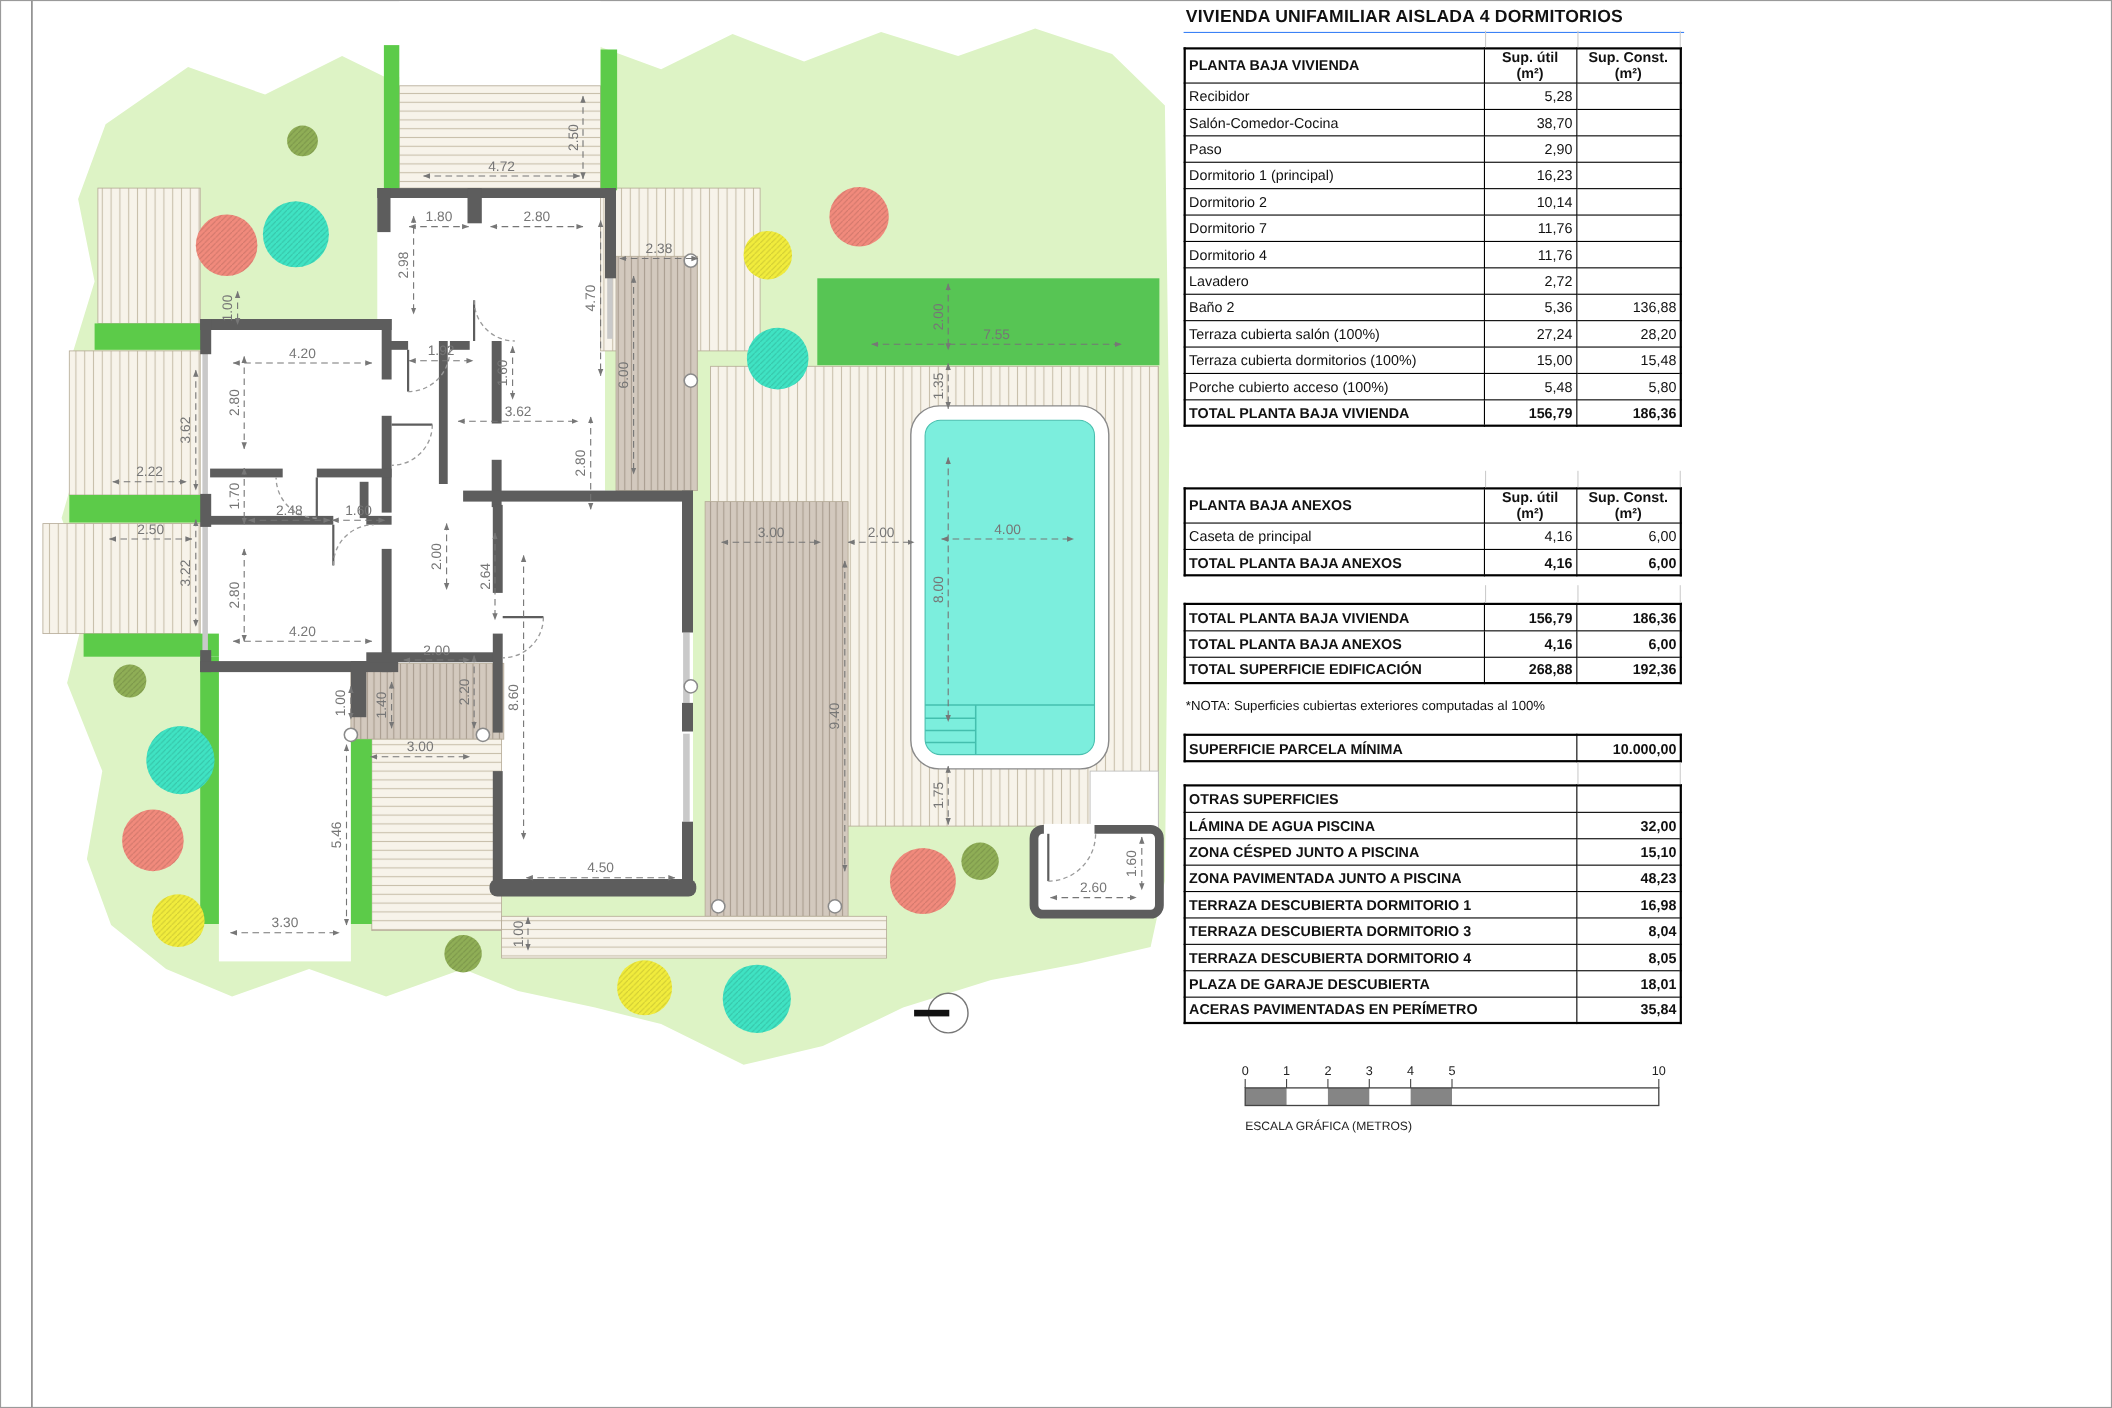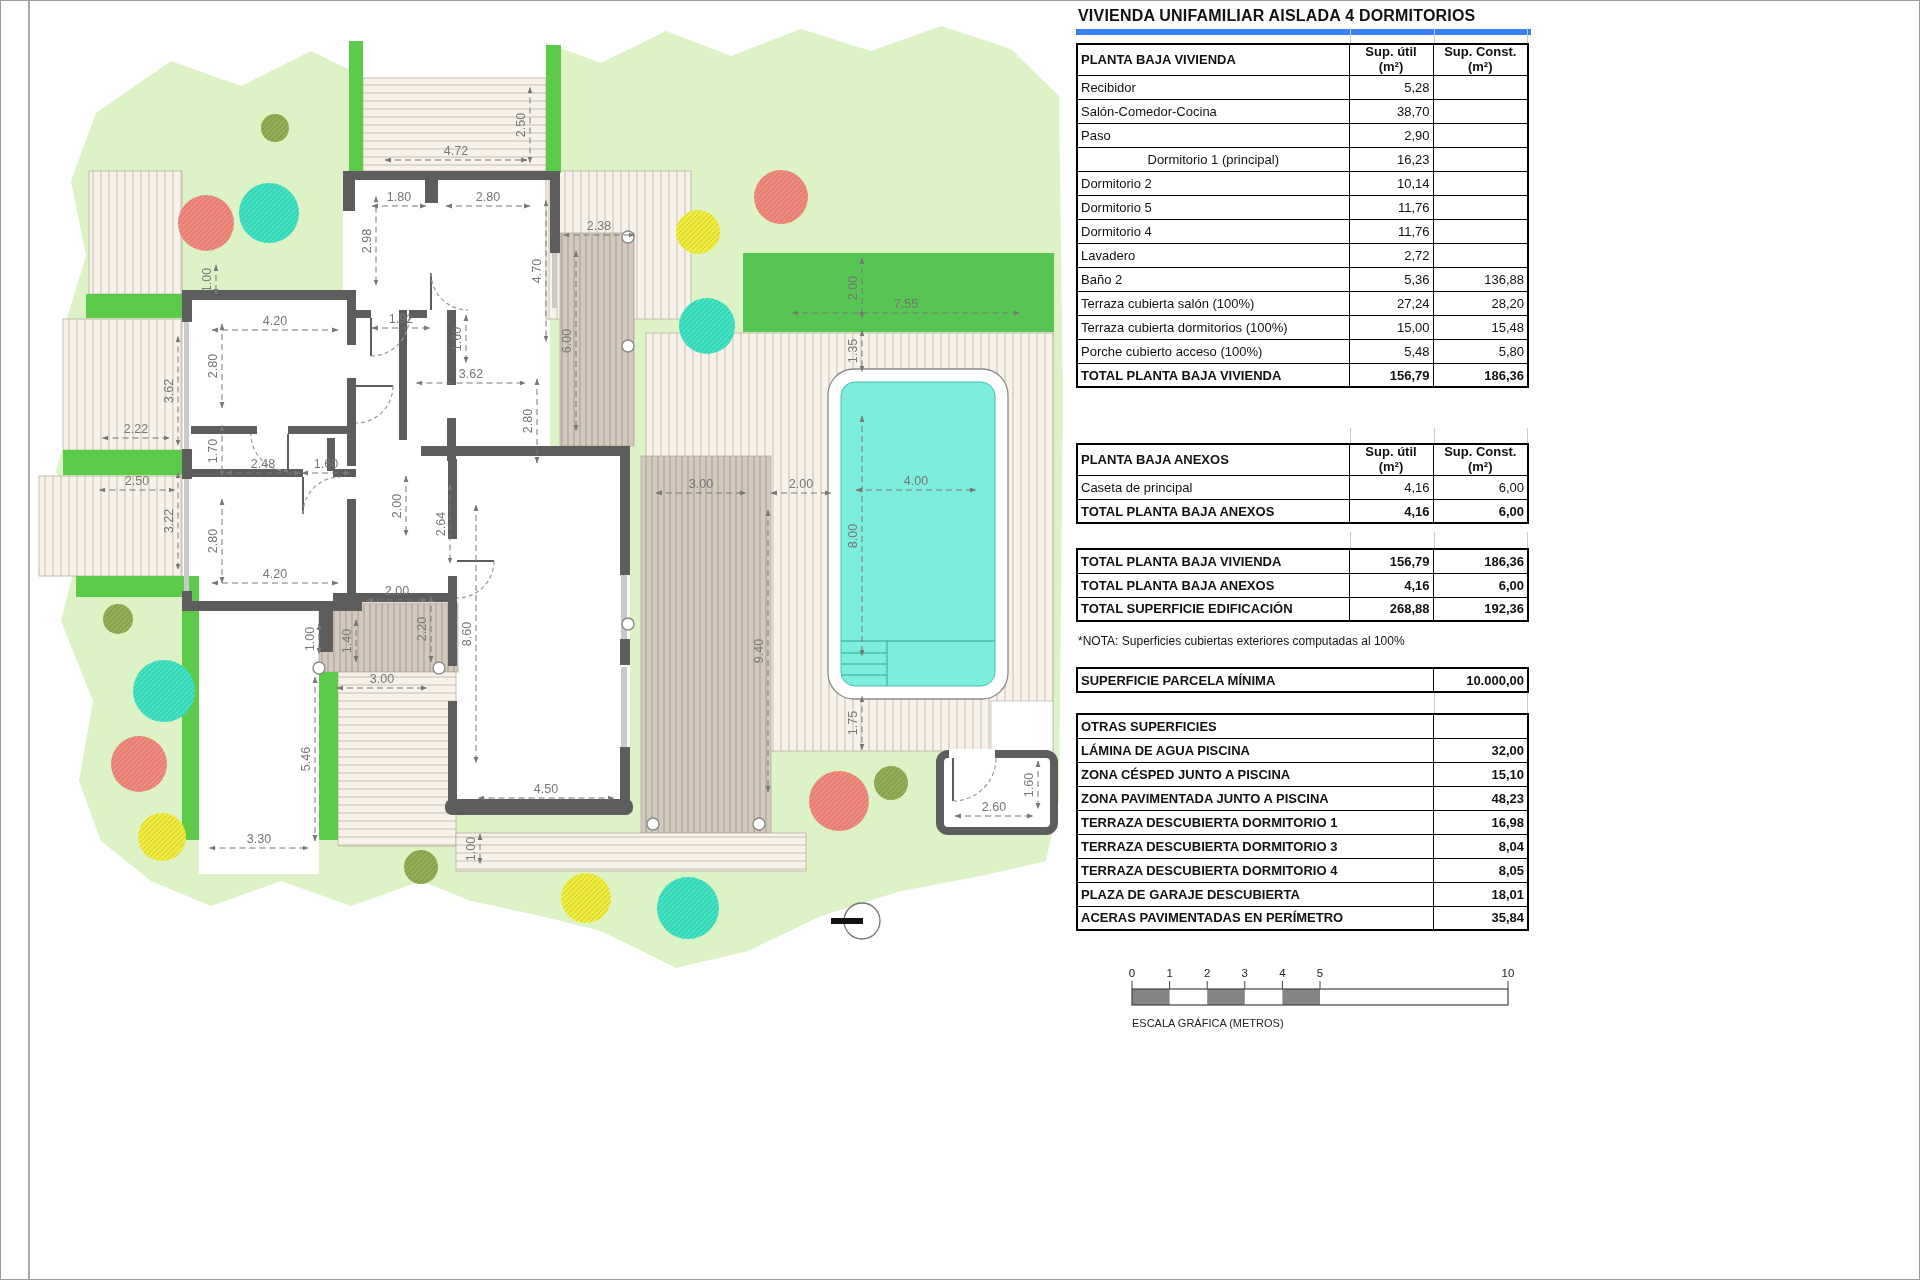--- a/index.html
+++ b/index.html
@@ -4,21 +4,21 @@
 <style>
   html,body{margin:0;padding:0;background:#fff;}
   .page{position:relative;width:1920px;height:1280px;background:#fff;overflow:hidden;
         border:1px solid #9a9a9a;box-sizing:border-box;
         font-family:"Liberation Sans",sans-serif;}
   #plan-svg{position:absolute;left:0;top:0;}
   
   .rp{position:absolute;left:1075px;top:0;width:453px;}
   .abs{position:absolute;}
   .ttl{font-size:16px;font-weight:bold;color:#111;letter-spacing:.2px;
-       border-bottom:6px solid #3b82f6;padding:6px 0 4px 2px;width:453px;}
+       border-bottom:1px solid #3b82f6;padding:6px 0 4px 2px;width:453px;}
   table.dt{border-collapse:collapse;table-layout:fixed;width:453px;font-size:13px;color:#111;}
   table.dt td{border:1px solid #000;padding:0 3px;height:24px;overflow:hidden;white-space:nowrap;box-sizing:border-box;background:#fff;}
   table.dt{border:2px solid #000;}
   td.lbl{text-align:left;}
   td.num{text-align:right;}
   td.hd{background:#eae5d4;font-weight:bold;text-align:center;font-size:13px;line-height:1.15;height:39px;}
   td.hdl{background:#eae5d4;font-weight:bold;text-align:left;height:39px;}
   td.tot{background:#eae5d4;font-weight:bold;}
   td.blu{background:#cfe9f3;font-weight:bold;}
   td.bei{background:#eae5d4;font-weight:bold;}
@@ -458,31 +458,31 @@
             <td class="lbl" style="width: 272px;">Salón-Comedor-Cocina</td>
             <td class="num" style="width: 84px;">38,70</td>
             <td class="num ltb" style="width: 95px;"></td>
           </tr>
           <tr>
             <td class="lbl" style="width: 272px;">Paso</td>
             <td class="num" style="width: 84px;">2,90</td>
             <td class="num ltb" style="width: 95px;"></td>
           </tr>
           <tr>
-            <td class="lbl" style="width: 272px; text-align: center;">Dormitorio 1 (principal)</td>
+            <td class="lbl" style="width: 272px;">Dormitorio 1 (principal)</td>
             <td class="num" style="width: 84px;">16,23</td>
             <td class="num ltb" style="width: 95px;"></td>
           </tr>
           <tr>
             <td class="lbl" style="width: 272px;">Dormitorio 2</td>
             <td class="num" style="width: 84px;">10,14</td>
             <td class="num ltb" style="width: 95px;"></td>
           </tr>
           <tr>
-            <td class="lbl" style="width: 272px;">Dormitorio 5</td>
+            <td class="lbl" style="width: 272px;">Dormitorio 7</td>
             <td class="num" style="width: 84px;">11,76</td>
             <td class="num ltb" style="width: 95px;"></td>
           </tr>
           <tr>
             <td class="lbl" style="width: 272px; margin-top: 19px;">Dormitorio 4</td>
             <td class="num" style="width: 84px;">11,76</td>
             <td class="num ltb" style="width: 95px;"></td>
           </tr>
           <tr>
             <td class="lbl" style="width: 272px;">Lavadero</td>

